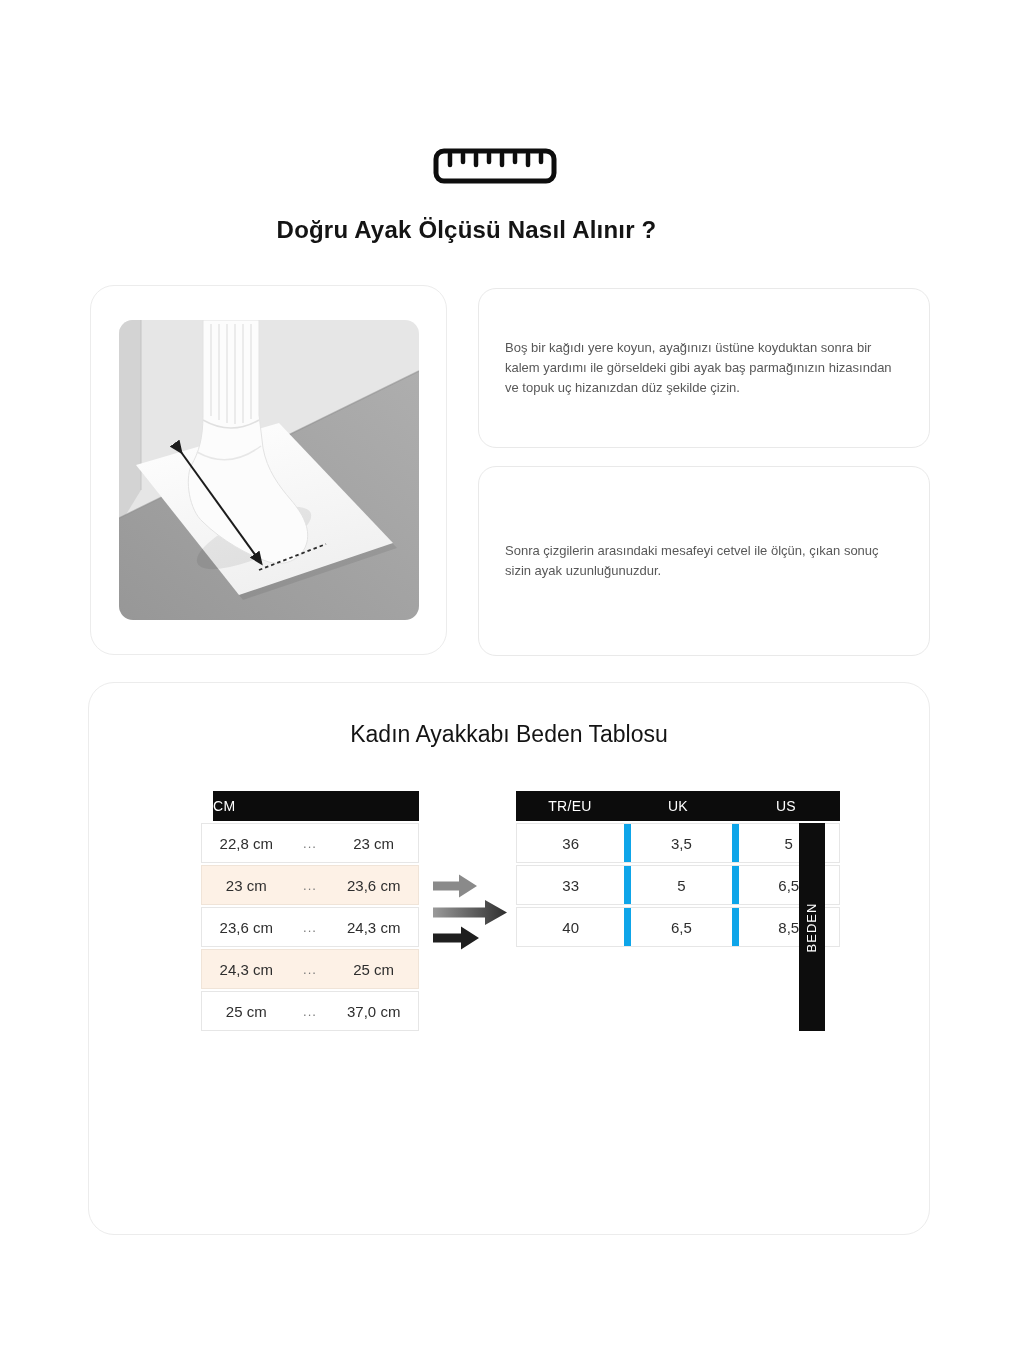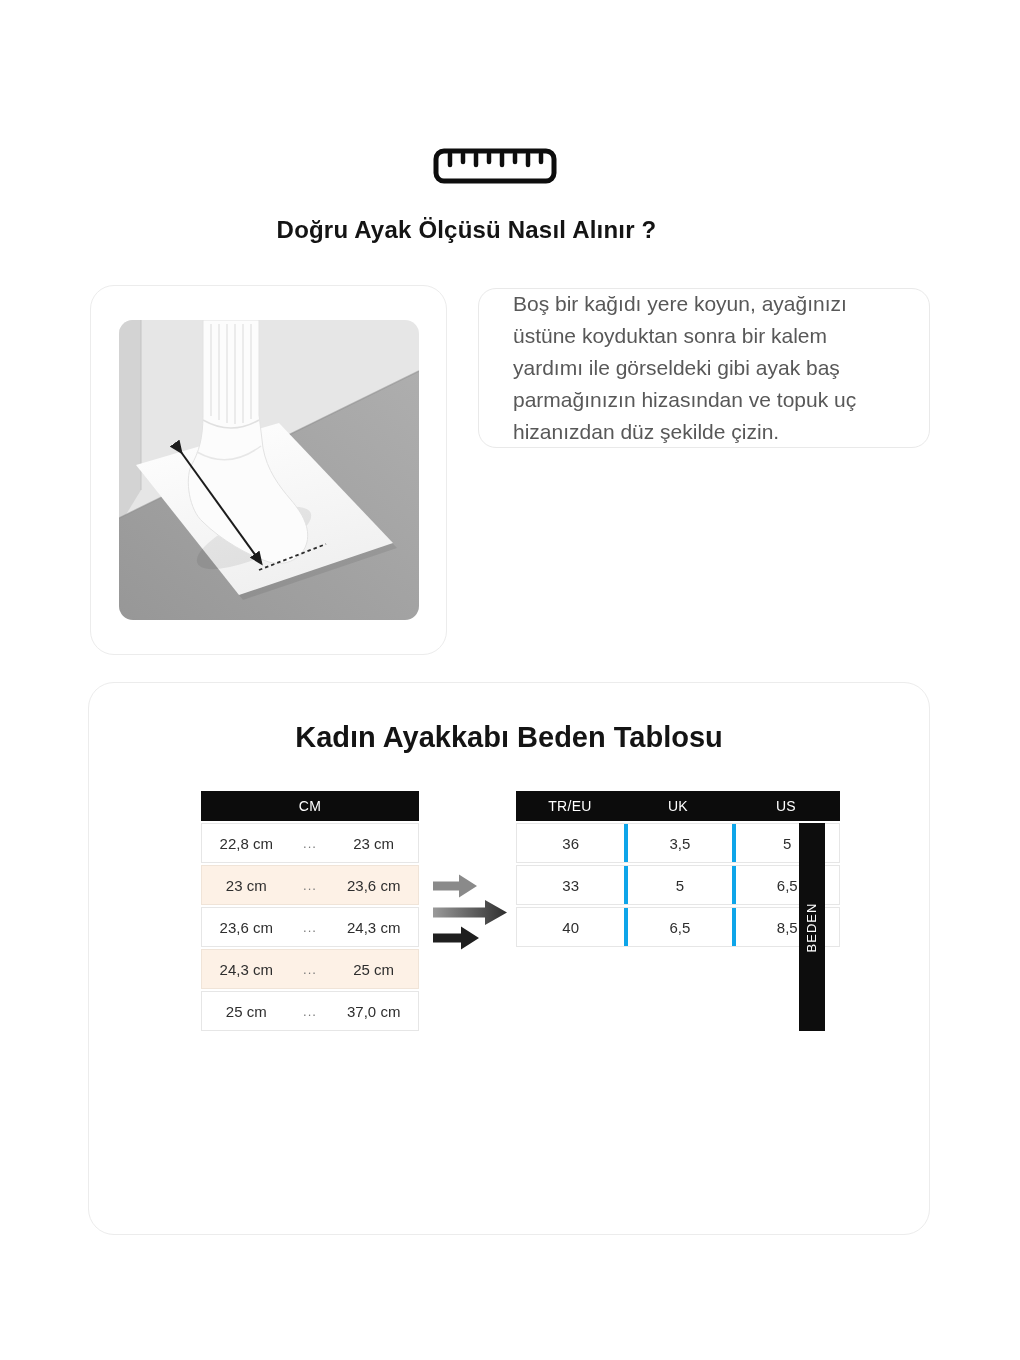--- a/index.html
+++ b/index.html
@@ -9,44 +9,44 @@
   
   .ruler-wrap{top:148px;left:433px;width:124px;height:36px;}
   .page-title{top:216px;left:0;width:933px;text-align:center;font-size:24px;font-weight:bold;color:#141414;letter-spacing:.2px;}
 
   
   .photo-card{top:285px;left:90px;width:357px;height:370px;border:1.5px solid #ececec;border-radius:24px;
     box-sizing:border-box;display:flex;align-items:center;justify-content:center;background:#fff;}
   .photo-frame{width:300px;height:300px;border-radius:14px;overflow:hidden;display:block;}
   .text-col{top:288px;left:478px;width:452px;display:flex;flex-direction:column;gap:18px;}
   .info-box{box-sizing:border-box;border:1.5px solid #e9e9e9;border-radius:18px;background:#fff;
-    padding:22px 34px;color:#585858;font-size:21px;line-height:1.53;display:flex;align-items:center;}
+    padding:22px 26px;color:#585858;font-size:13px;line-height:1.53;display:flex;align-items:center;}
   .info-box-1{height:160px;}
   .info-box-2{height:190px;}
 
   
   .size-card{top:682px;left:88px;width:842px;height:553px;border:1.5px solid #ececec;border-radius:26px;
     box-sizing:border-box;background:#fff;}
-  .size-title{position:absolute;top:38px;left:0;width:100%;text-align:center;font-size:29px;font-weight:bold;color:#141414;}
+  .size-title{position:absolute;top:38px;left:0;width:100%;text-align:center;font-size:23px;font-weight:normal;color:#141414;}
 
   
   .dtable{position:absolute;box-sizing:border-box;}
   .cm-table{left:112px;top:108px;width:218px;}
   .size-table{left:427px;top:108px;width:324px;}
   .thead{height:30px;background:#0c0c0c;color:#ffffff;display:flex;align-items:center;font-size:14px;letter-spacing:.3px;}
-  .thead.single{justify-content:center;}
+  .thead.single{margin-left:12px;}
   .thead .hcell{width:33.33%;text-align:center;}
   .trow{height:40px;margin-top:2px;border:1px solid #e6e6e6;background:#ffffff;display:flex;align-items:flex-start;
     box-sizing:border-box;font-size:15px;color:#2e2e2e;}
   .trow.alt{background:#fdf1e6;border-color:#f0e4d8;}
   .cell{display:flex;align-items:center;justify-content:center;height:100%;box-sizing:border-box;}
   .w41{width:41%;}
   .w18{width:18%;color:#7a7a7a;font-size:13px;letter-spacing:1px;}
   .w33{width:33.33%;}
-  .cols3 .cell + .cell{border-left:4px solid #0ea5e9;}
+  .cols3 .cell + .cell{border-left:7px solid #0ea5e9;}
   .trow.alt .cell + .cell{border-left-color:#efe2d5;}
 
   
   .beden-bar{left:710px;top:140px;width:26px;height:208px;background:#0d0d0d;display:flex;align-items:center;justify-content:center;}
   .beden-bar span{transform:rotate(-90deg);color:#ffffff;font-size:13px;letter-spacing:1px;white-space:nowrap;}
 
   
   .arrows-wrap{left:344px;top:190px;width:76px;height:78px;}
 </style>
 </head>
@@ -116,20 +116,23 @@
       <line x1="62" y1="132" x2="142" y2="243" stroke="#1c1c1c" stroke-width="2" marker-start="url(#ah)" marker-end="url(#ah)"></line>
       <line x1="140" y1="250" x2="207" y2="224" stroke="#2b2b2b" stroke-width="1.8" stroke-dasharray="3.5,3"></line>
     </g>
   </svg>
 </div>
 
 <div class="abs text-col">
   <div class="info-box info-box-1">
     <span>Boş bir kağıdı yere koyun, ayağınızı üstüne koyduktan sonra bir kalem yardımı ile görseldeki gibi ayak baş parmağınızın hizasından ve topuk uç hizanızdan düz şekilde çizin.</span>
   </div>
+  <div class="info-box info-box-2">
+    <span>Sonra çizgilerin arasındaki mesafeyi cetvel ile ölçün, çıkan sonuç sizin ayak uzunluğunuzdur.</span>
+  </div>
 </div>
 
 <div class="abs size-card">
   <div class="size-title">Kadın Ayakkabı Beden Tablosu</div>
 
   <div class="dtable cm-table">
     <div class="thead single">
       <span>CM</span>
     </div>
     <div>

